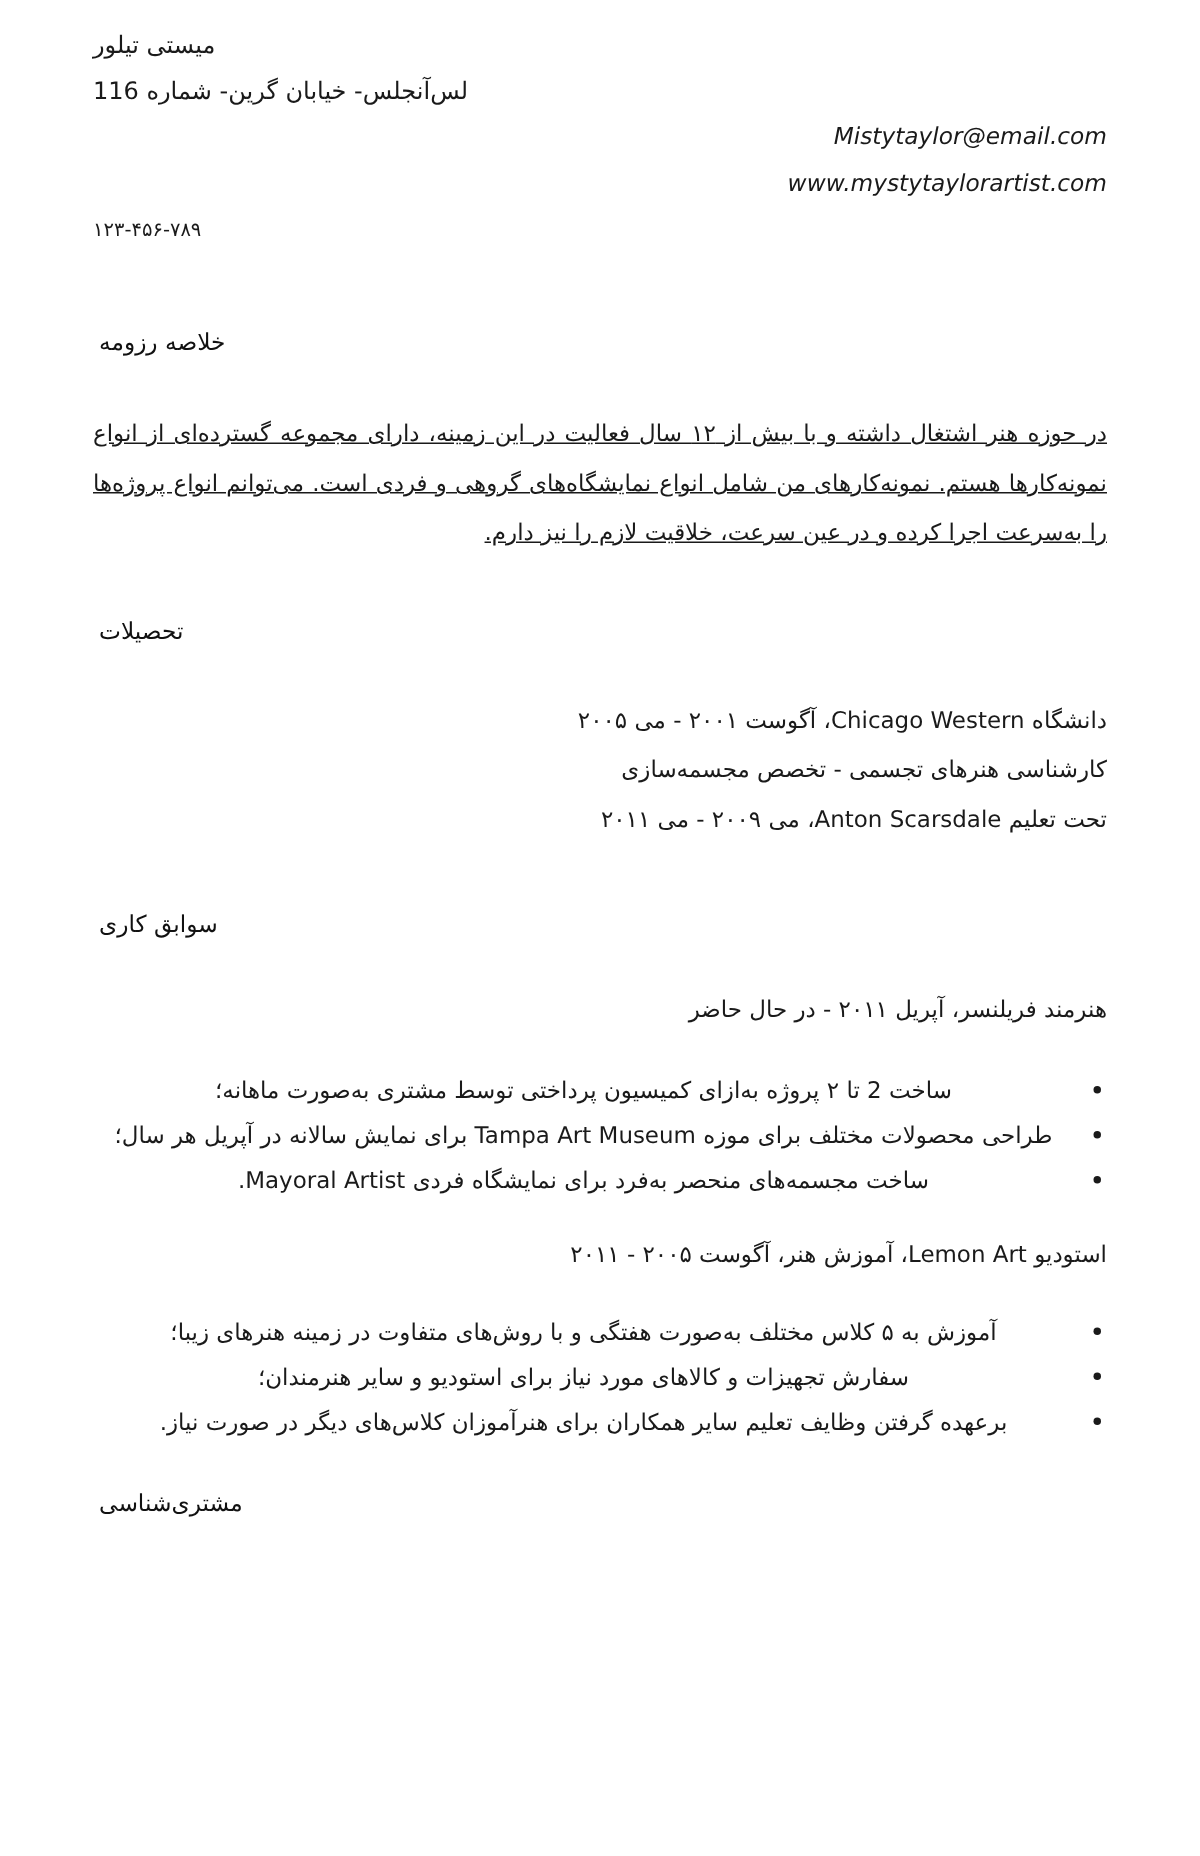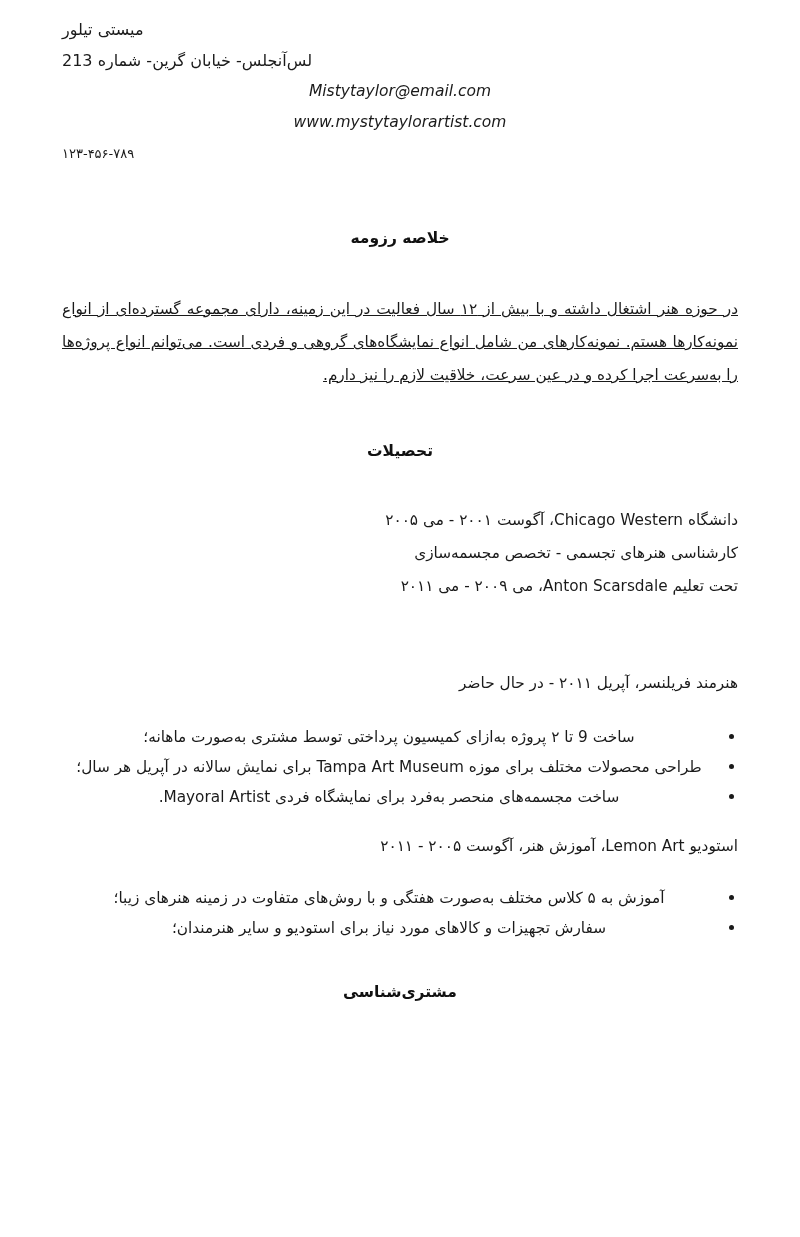--- a/index.html
+++ b/index.html
@@ -45,37 +45,37 @@
   .contact .line.fa {
     font-size: 16px;
     direction: rtl;
     unicode-bidi: isolate;
   }
   .contact .line.en {
     font-style: italic;
     font-size: 15.5px;
     direction: ltr;
     unicode-bidi: isolate;
-    text-align: center;
+    text-align: right;
   }
   .contact .line.digits {
     direction: rtl;
     unicode-bidi: isolate;
     font-size: 13px;
     letter-spacing: .3px;
   }
 
   
   h2.section-title {
     font-size: 15.5px;
-    font-weight: bold;
+    font-weight: normal;
     color: #111111;
-    margin: 14px;
-    padding: 0;
-    text-align: center;
+    margin: 4px;
+    padding: 0;
+    text-align: left;
     line-height: 22px;
     letter-spacing: 0;
   }
 
   
   p.body-para {
     font-size: 15.3px;
     line-height: 33px;
     margin: 0;
     text-align: justify;
@@ -135,21 +135,21 @@
   .sp-44 { height: 44px; }
 </style>
 </head>
 <body>
 
 <div class="page">
   <div class="inner">
 
     <div class="contact">
       <div class="line fa">میستی تیلور</div>
-      <div class="line fa">لس‌آنجلس- خیابان گرین- شماره 213</div>
+      <div class="line fa">لس‌آنجلس- خیابان گرین- شماره 116</div>
       <div class="line en">Mistytaylor@email.com</div>
       <div class="line en">www.mystytaylorartist.com</div>
       <div class="line digits">۱۲۳-۴۵۶-۷۸۹</div>
     </div>
 
     <div class="sp-44"></div>
 
     <h2 class="section-title">خلاصه رزومه</h2>
     <div class="sp-30"></div>
     <p class="body-para">در حوزه هنر اشتغال داشته و با بیش از ۱۲ سال فعالیت در این زمینه، دارای مجموعه گسترده‌ای از انواع نمونه‌کارها هستم. نمونه‌کارهای من شامل انواع نمایشگاه‌های گروهی و فردی است. می‌توانم انواع پروژه‌ها را به‌سرعت اجرا کرده و در عین سرعت، خلاقیت لازم را نیز دارم.</p>
@@ -159,41 +159,43 @@
     <h2 class="section-title">تحصیلات</h2>
     <div class="sp-28"></div>
     <div class="centered-block">
       <div class="entry-line">دانشگاه Chicago Western، آگوست ۲۰۰۱ - می ۲۰۰۵</div>
       <div class="entry-line">کارشناسی هنرهای تجسمی - تخصص مجسمه‌سازی</div>
       <div class="entry-line">تحت تعلیم Anton Scarsdale، می ۲۰۰۹ - می ۲۰۱۱</div>
     </div>
 
     <div class="sp-38"></div>
 
+    <h2 class="section-title">سوابق کاری</h2>
     <div class="sp-26"></div>
 
     <div class="centered-block">
       <div class="entry-line">هنرمند فریلنسر، آپریل ۲۰۱۱ - در حال حاضر</div>
     </div>
     <div class="sp-22"></div>
     <ul class="bullets wide">
-      <li>ساخت 9 تا ۲ پروژه به‌ازای کمیسیون پرداختی توسط مشتری به‌صورت ماهانه؛</li>
+      <li>ساخت 2 تا ۲ پروژه به‌ازای کمیسیون پرداختی توسط مشتری به‌صورت ماهانه؛</li>
       <li>طراحی محصولات مختلف برای موزه Tampa Art Museum برای نمایش سالانه در آپریل هر سال؛</li>
       <li>ساخت مجسمه‌های منحصر به‌فرد برای نمایشگاه فردی Mayoral Artist.</li>
     </ul>
 
     <div class="sp-18"></div>
 
     <div class="centered-block">
       <div class="entry-line">استودیو Lemon Art، آموزش هنر، آگوست ۲۰۰۵ - ۲۰۱۱</div>
     </div>
     <div class="sp-20"></div>
     <ul class="bullets wide">
       <li>آموزش به ۵ کلاس مختلف به‌صورت هفتگی و با روش‌های متفاوت در زمینه هنرهای زیبا؛</li>
       <li>سفارش تجهیزات و کالاهای مورد نیاز برای استودیو و سایر هنرمندان؛</li>
+      <li>برعهده گرفتن وظایف تعلیم سایر همکاران برای هنرآموزان کلاس‌های دیگر در صورت نیاز.</li>
     </ul>
 
     <div class="sp-24"></div>
 
     <h2 class="section-title">مشتری‌شناسی</h2>
     <div class="sp-22"></div>
 
     <div class="sp-22"></div>
 
     <h2 class="section-title">کمیسیون‌ها</h2>

